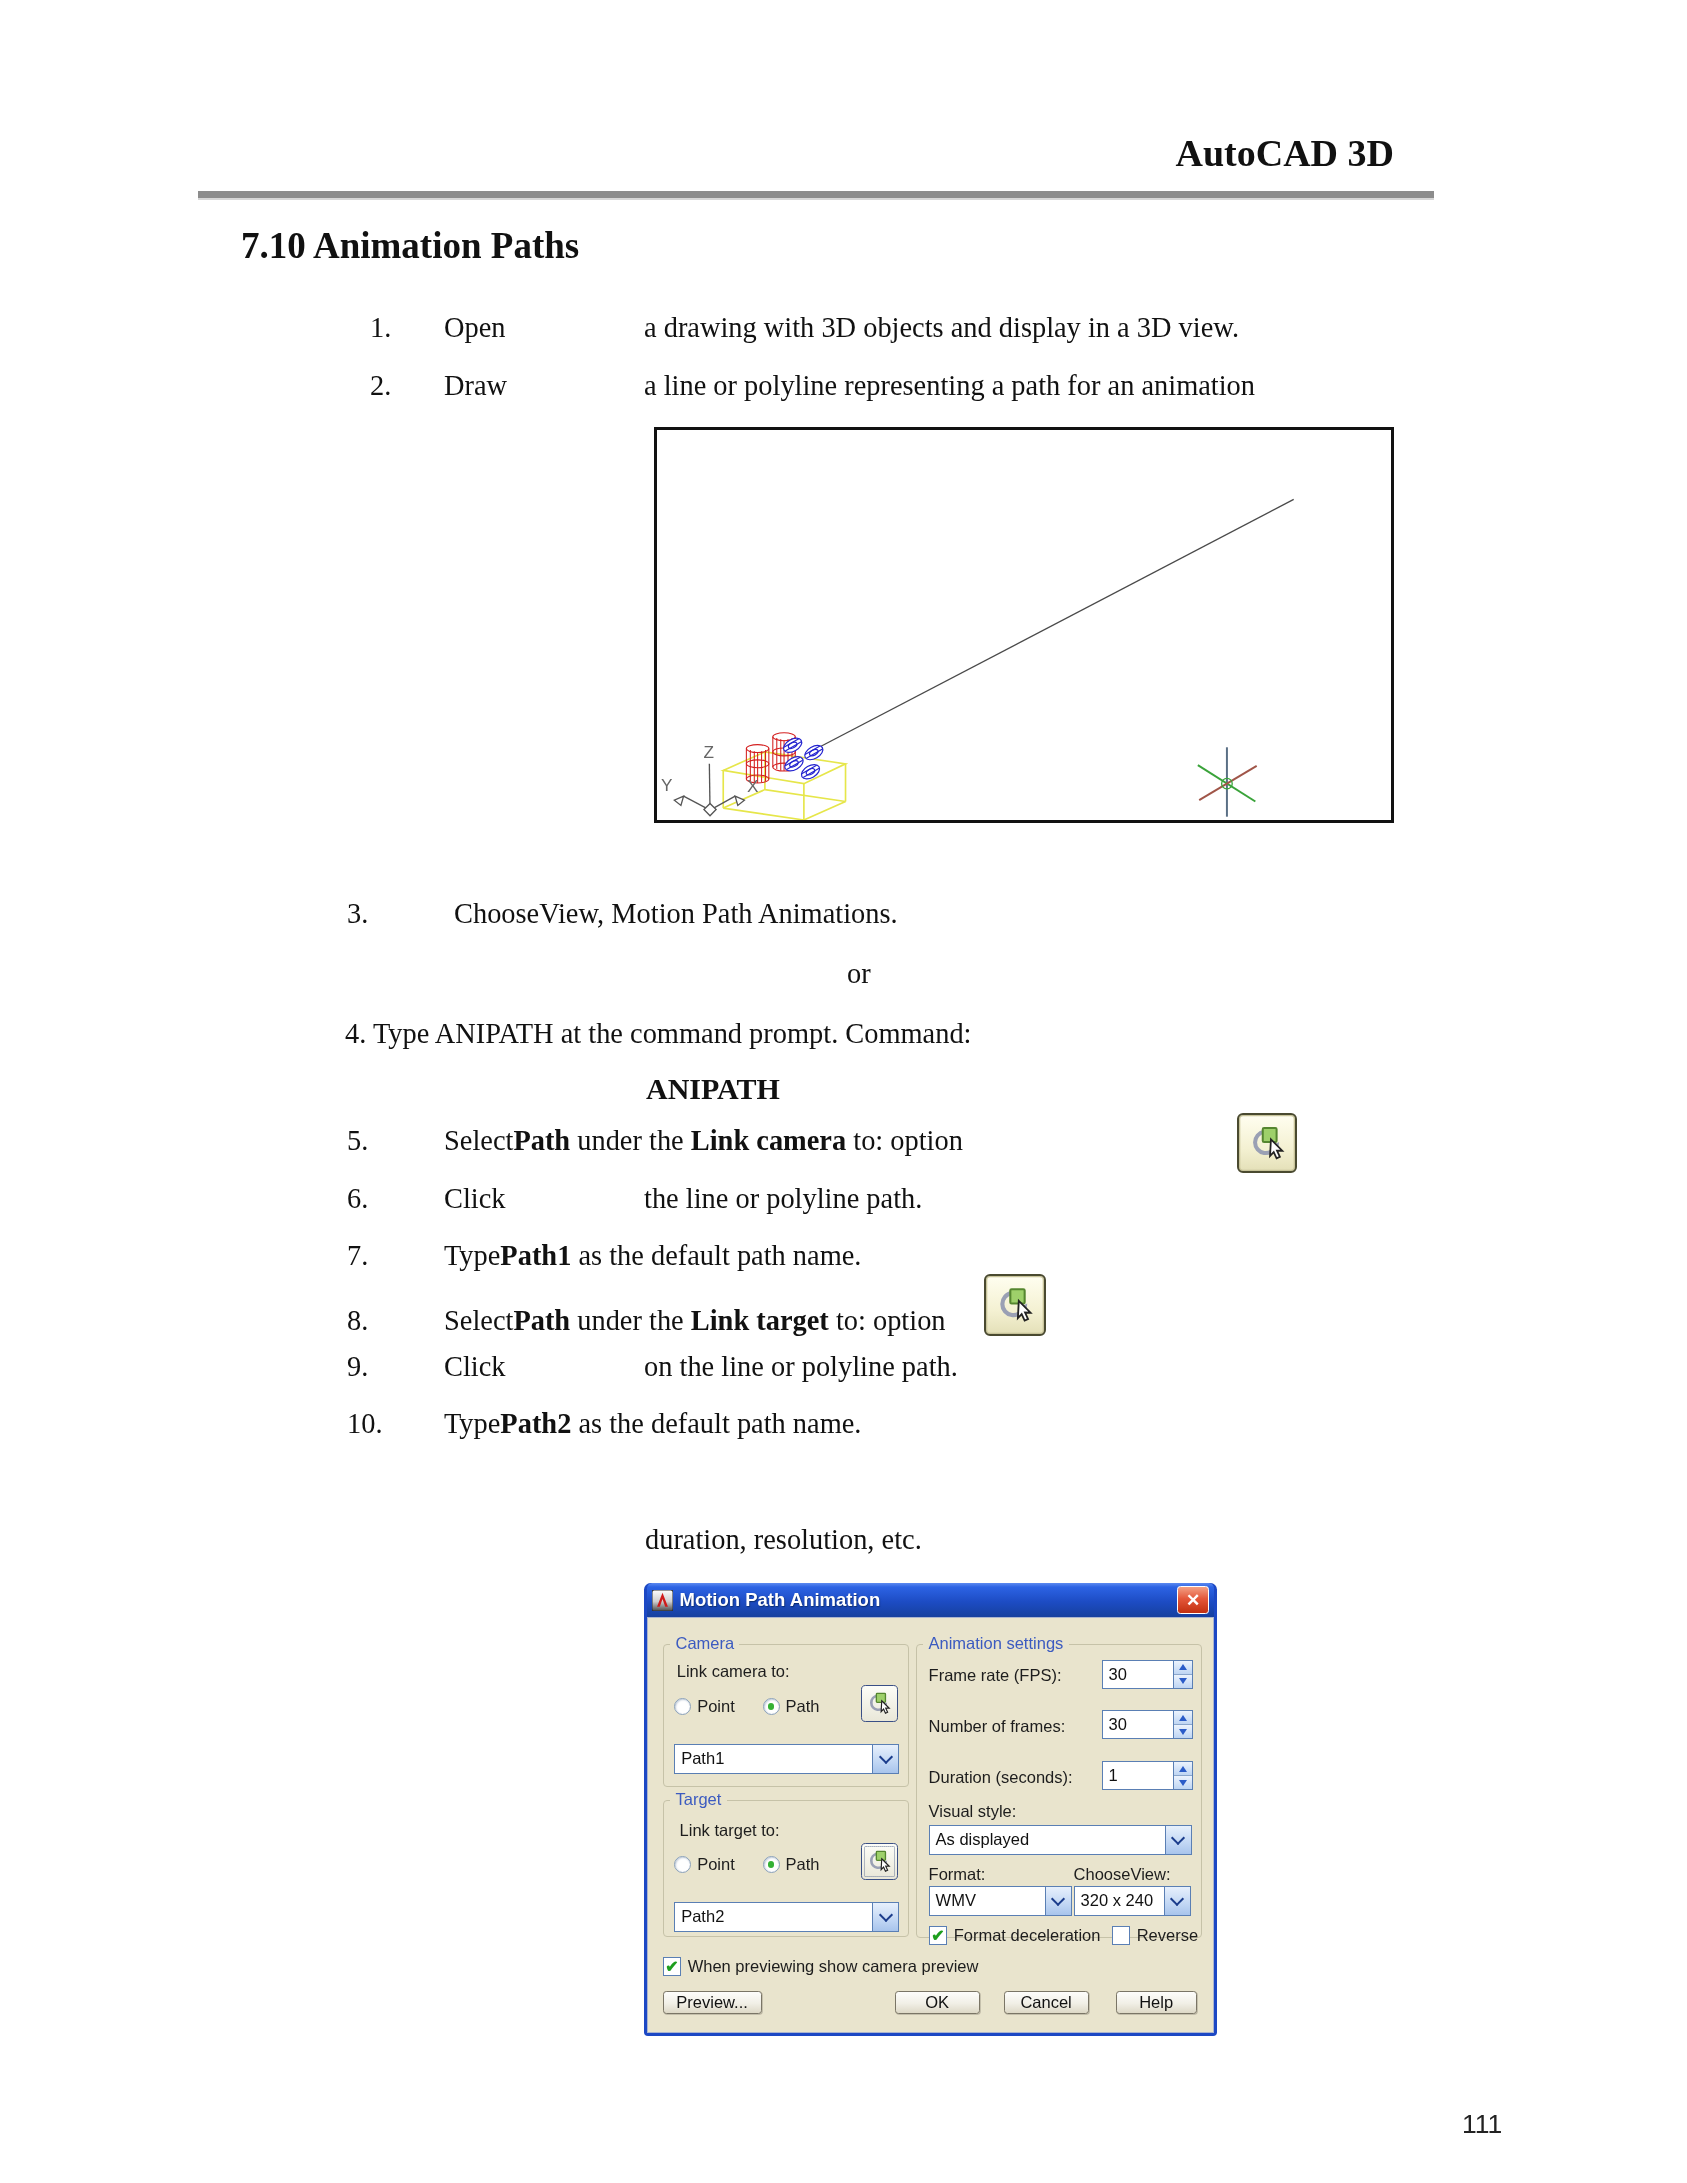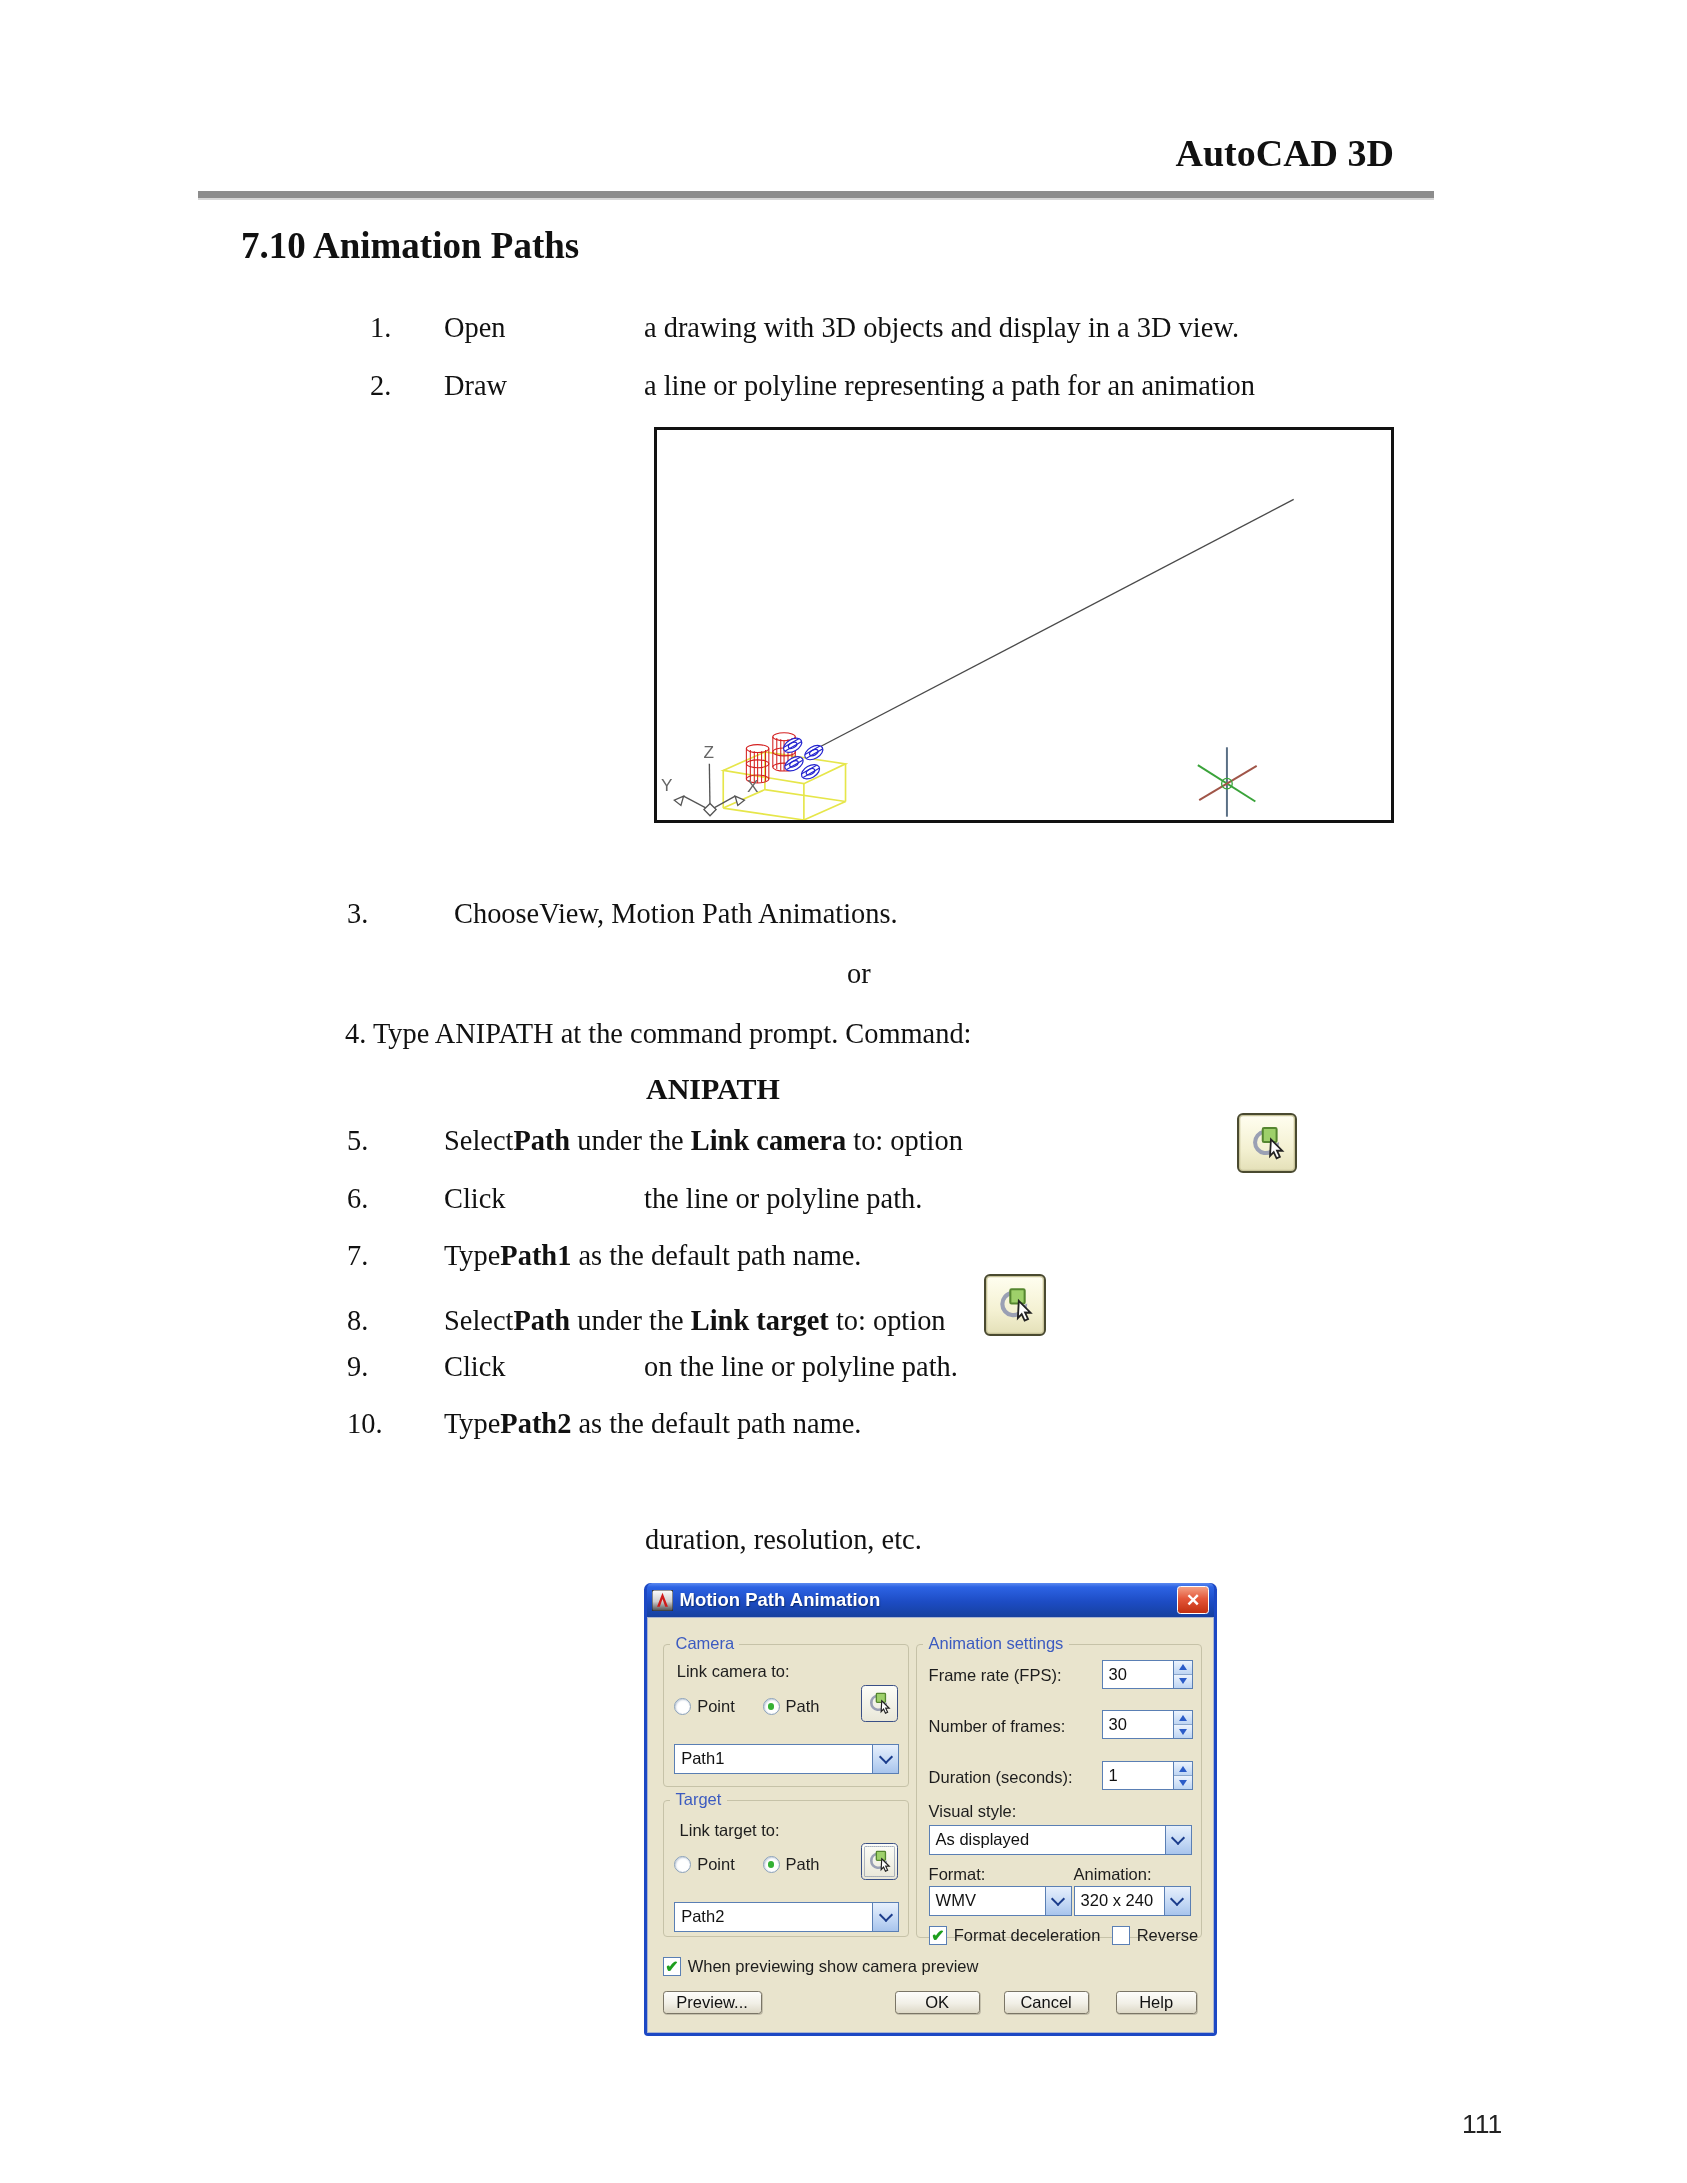--- a/index.html
+++ b/index.html
@@ -357,21 +357,21 @@
 
         <span class="lbl" style="left:12px;top:157px;">Visual style:</span>
         <div class="combo" style="left:12px;top:180px;width:263px;height:30px;">
           <span class="val">As displayed</span>
           <span class="drop">
               <span class="chev"></span>
             </span>
         </div>
 
         <span class="lbl" style="left:12px;top:220px;">Format:</span>
-        <span class="lbl" style="left:157px;top:220px;">Animation:</span>
+        <span class="lbl" style="left:157px;top:220px;">ChooseView:</span>
         <div class="combo" style="left:12px;top:241px;width:143px;height:30px;">
           <span class="val">WMV</span>
           <span class="drop">
               <span class="chev"></span>
             </span>
         </div>
         <div class="combo" style="left:157px;top:241px;width:117px;height:30px;">
           <span class="val">320 x 240</span>
           <span class="drop">
               <span class="chev"></span>

